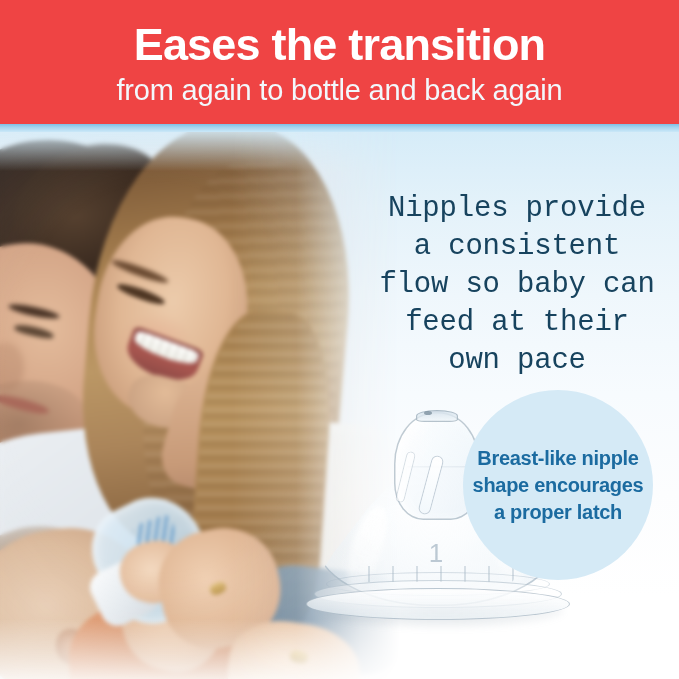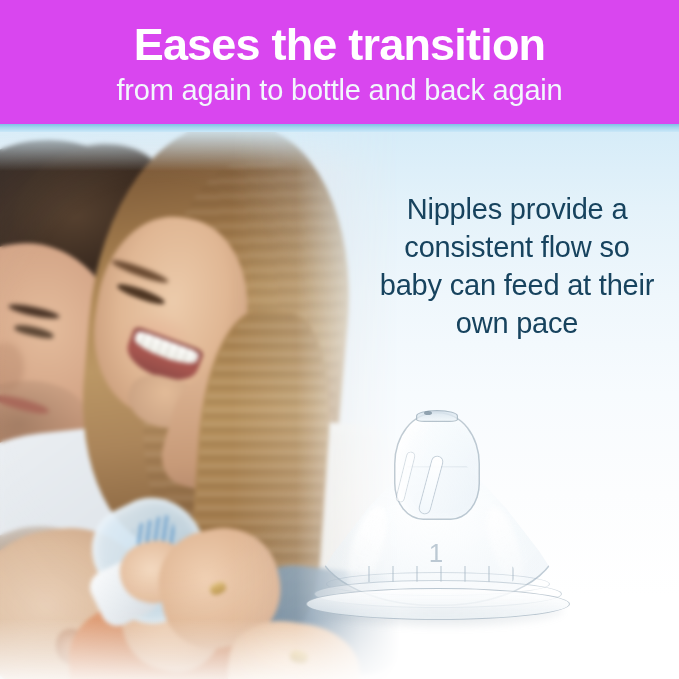--- a/index.html
+++ b/index.html
@@ -33,21 +33,21 @@
         #fcfdfe 66%,
         #ffffff 85%,
         #ffffff 100%);
   }
 
   
   .banner {
     position: absolute;
     left: 0; top: 0;
     width: 679px; height: 124px;
-    background: #d946ef;
+    background: #ef4444;
     overflow: hidden;
   }
   .banner-title {
     position: absolute;
     left: 0; top: 22px;
     width: 679px;
     text-align: center;
     color: #ffffff;
     font-size: 45px;
     font-weight: 700;
@@ -369,20 +369,21 @@
   .body-copy {
     position: absolute;
     left: 372px; top: 190px;
     width: 290px;
     text-align: center;
     color: #17435e;
     font-size: 29px;
     font-weight: 300;
     line-height: 38px;
     letter-spacing: -0.2px;
+    font-family: Liberation Mono, monospace;
   }
 
   
   .callout {
     position: absolute;
     left: 463px; top: 390px;
     width: 190px; height: 190px;
     border-radius: 50%;
     background: #d5eaf6;
     display: flex;
@@ -589,20 +590,23 @@
     <div class="np-rim3"></div>
     <div class="np-rim2"></div>
     <div class="np-rim1"></div>
     <div class="np-teat"></div>
     <div class="np-slit2"></div>
     <div class="np-slit"></div>
     <div class="np-teat-tip"></div>
     <div class="np-teat-tip-dot"></div>
   </div>
 
+  <div class="callout">
+    <div class="callout-text">Breast-like nipple shape encourages a proper latch</div>
+  </div>
 
   <div class="banner">
     <div class="banner-title">Eases the transition</div>
     <div class="banner-subtitle">from again to bottle and back again</div>
   </div>
   <div class="banner-underline"></div>
 
 </div>
 
 </body></html>

